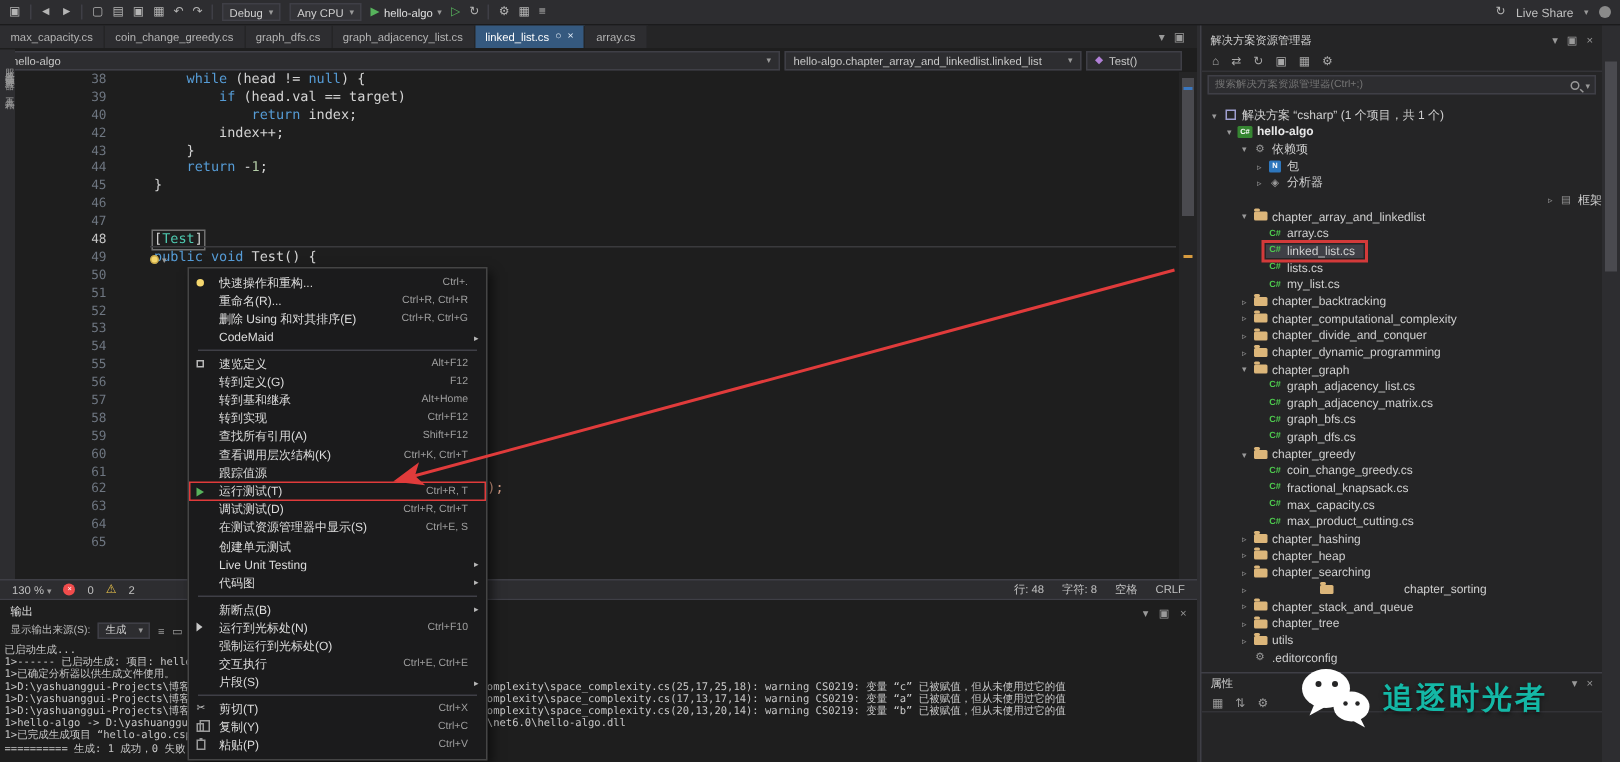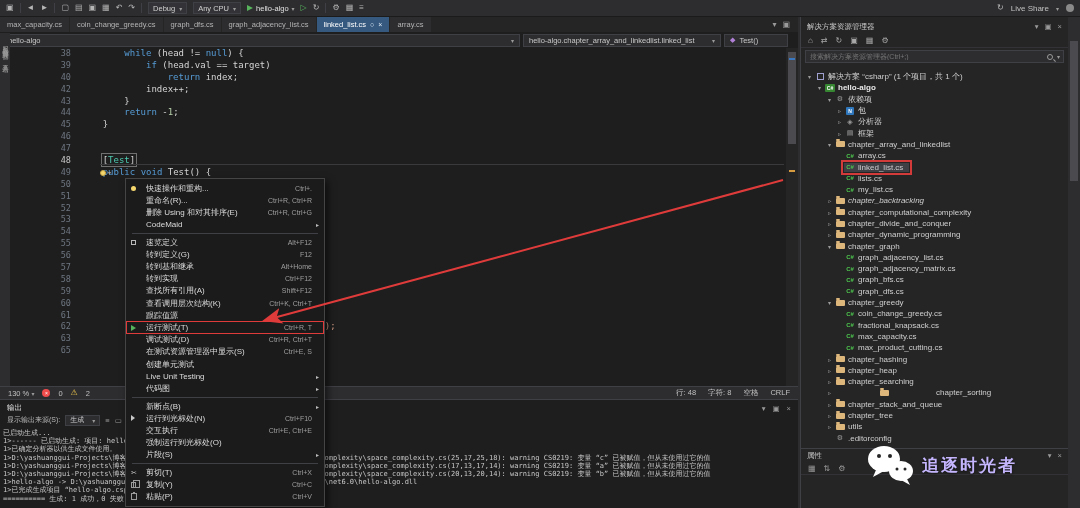--- a/index.html
+++ b/index.html
@@ -125,21 +125,21 @@
   .ic-cursor{width:0;height:0;border-left:4px solid #c8c8c8;border-top:3px solid transparent;border-bottom:3px solid transparent}
   .ic-cut{font-size:7px;color:#c8c8c8;line-height:1}
   .ic-copy{position:relative;width:5px;height:6px;border:1px solid #9a9a9a}
   .ic-copy::after{content:"";position:absolute;left:1px;top:-3px;width:5px;height:6px;border:1px solid #9a9a9a}
   .ic-paste{position:relative;width:6px;height:7px;border:1px solid #9a9a9a}
   .ic-paste::before{content:"";position:absolute;left:1px;top:-2px;width:2px;height:2px;background:#9a9a9a}
 
   
   #arrow-svg{position:absolute;left:0;top:0;width:1080px;height:508px;z-index:70;pointer-events:none}
   #watermark{position:absolute;left:866px;top:438px;width:214px;height:54px;z-index:55;display:flex;align-items:center;gap:8px;pointer-events:none}
-  #watermark .wm-text{font-size:17px;font-weight:bold;color:#c4b5fd;letter-spacing:2px;text-shadow:0 1px 3px rgba(0,0,0,.6);white-space:nowrap}
+  #watermark .wm-text{font-size:20px;font-weight:bold;color:#14b8a6;letter-spacing:2px;text-shadow:0 1px 3px rgba(0,0,0,.6);white-space:nowrap}
 </style>
 </head>
 <body>
 
 <div id="app">
 
   <div id="toolbar">
     <span class="tbi">▣</span>
     <span class="tb-sep"></span>
     <span class="tbi">◄</span>
@@ -324,20 +324,24 @@
         </div>
         <div class="code-line">
           <span class="ln">62</span>
           <span class="code"><span class="tok pl">                                            </span><span class="tok str">");</span></span>
         </div>
         <div class="code-line">
           <span class="ln">63</span>
           <span class="code"></span>
         </div>
         <div class="code-line">
+          <span class="ln">64</span>
+          <span class="code"></span>
+        </div>
+        <div class="code-line">
           <span class="ln">65</span>
           <span class="code"></span>
         </div>
       </div>
   </div>
   <div id="editor-divider"></div>
   <div id="lightbulb">
     <span class="bulb"></span>
     <span class="carat">▾</span>
   </div>
@@ -439,21 +443,21 @@
           </span>
           <span class="tlabel">包</span>
         </div>
         <div class="trow" style="padding-left: 34px;">
           <span class="texp">▹</span>
           <span class="ticon">
             <span class="i-analyzer">◈</span>
           </span>
           <span class="tlabel">分析器</span>
         </div>
-        <div class="trow" style="padding-left: 34px;">
+        <div class="trow" style="padding-left: 34px; justify-content: flex-end;">
           <span class="texp">▹</span>
           <span class="ticon">
             <span class="i-frame">▤</span>
           </span>
           <span class="tlabel">框架</span>
         </div>
         <div class="trow" style="padding-left: 24px;">
           <span class="texp">▾</span>
           <span class="ticon">
             <span class="i-folder"></span>
@@ -483,21 +487,21 @@
           </span>
           <span class="tlabel">lists.cs</span>
         </div>
         <div class="trow" style="padding-left: 34px;">
           <span class="texp"></span>
           <span class="ticon">
             <span class="i-cs">C#</span>
           </span>
           <span class="tlabel">my_list.cs</span>
         </div>
-        <div class="trow" style="padding-left: 24px; font-style: italic;">
+        <div class="trow" style="padding-left: 24px;">
           <span class="texp">▹</span>
           <span class="ticon">
             <span class="i-folder"></span>
           </span>
           <span class="tlabel">chapter_backtracking</span>
         </div>
         <div class="trow" style="padding-left: 24px;">
           <span class="texp">▹</span>
           <span class="ticon">
             <span class="i-folder"></span>
@@ -785,28 +789,28 @@
       <div class="menu-item">
         <span class="mi-ic">
           <span class="ic-cursor"></span>
         </span>
         <span class="mi-label">运行到光标处(N)</span>
         <span class="mi-sc">Ctrl+F10</span>
         <span class="mi-sub"></span>
       </div>
       <div class="menu-item">
         <span class="mi-ic"></span>
+        <span class="mi-label">强制运行到光标处(O)</span>
+        <span class="mi-sc"></span>
+        <span class="mi-sub"></span>
+      </div>
+      <div class="menu-item">
+        <span class="mi-ic"></span>
         <span class="mi-label">交互执行</span>
         <span class="mi-sc">Ctrl+E, Ctrl+E</span>
-        <span class="mi-sub"></span>
-      </div>
-      <div class="menu-item">
-        <span class="mi-ic"></span>
-        <span class="mi-label">强制运行到光标处(O)</span>
-        <span class="mi-sc"></span>
         <span class="mi-sub"></span>
       </div>
       <div class="menu-item">
         <span class="mi-ic"></span>
         <span class="mi-label">片段(S)</span>
         <span class="mi-sc"></span>
         <span class="mi-sub">▸</span>
       </div>
       <div class="menu-sep"></div>
       <div class="menu-item">

